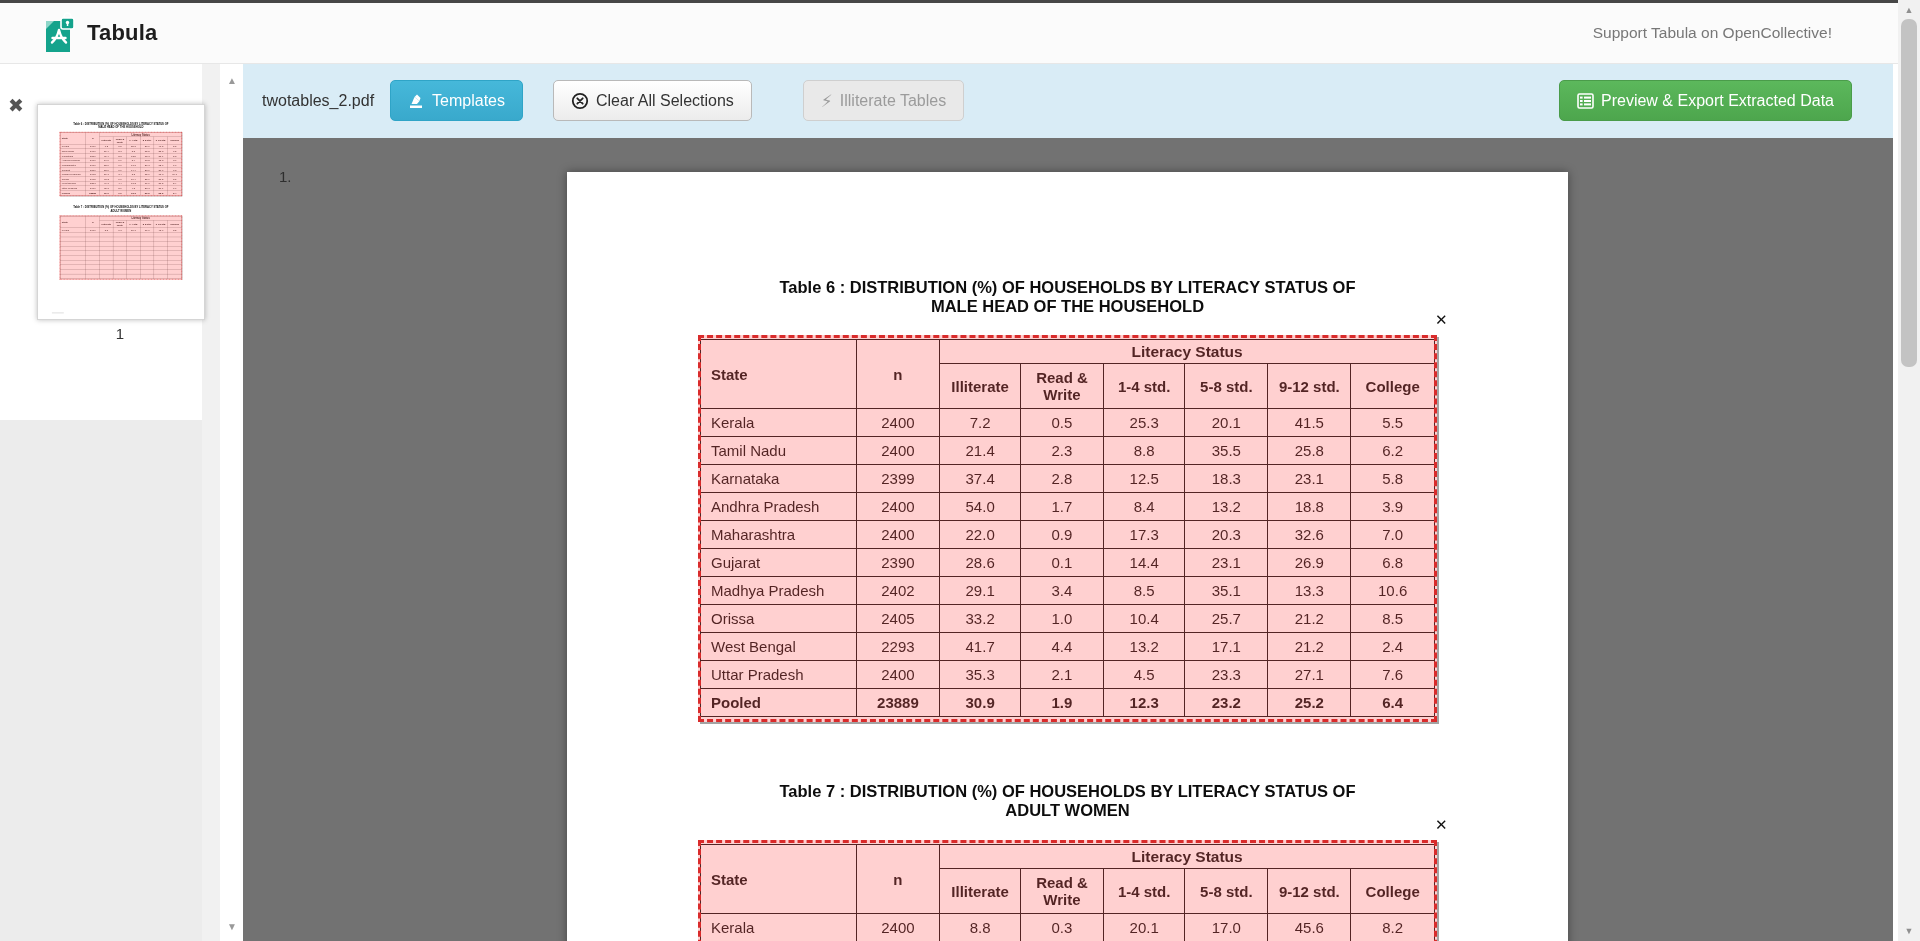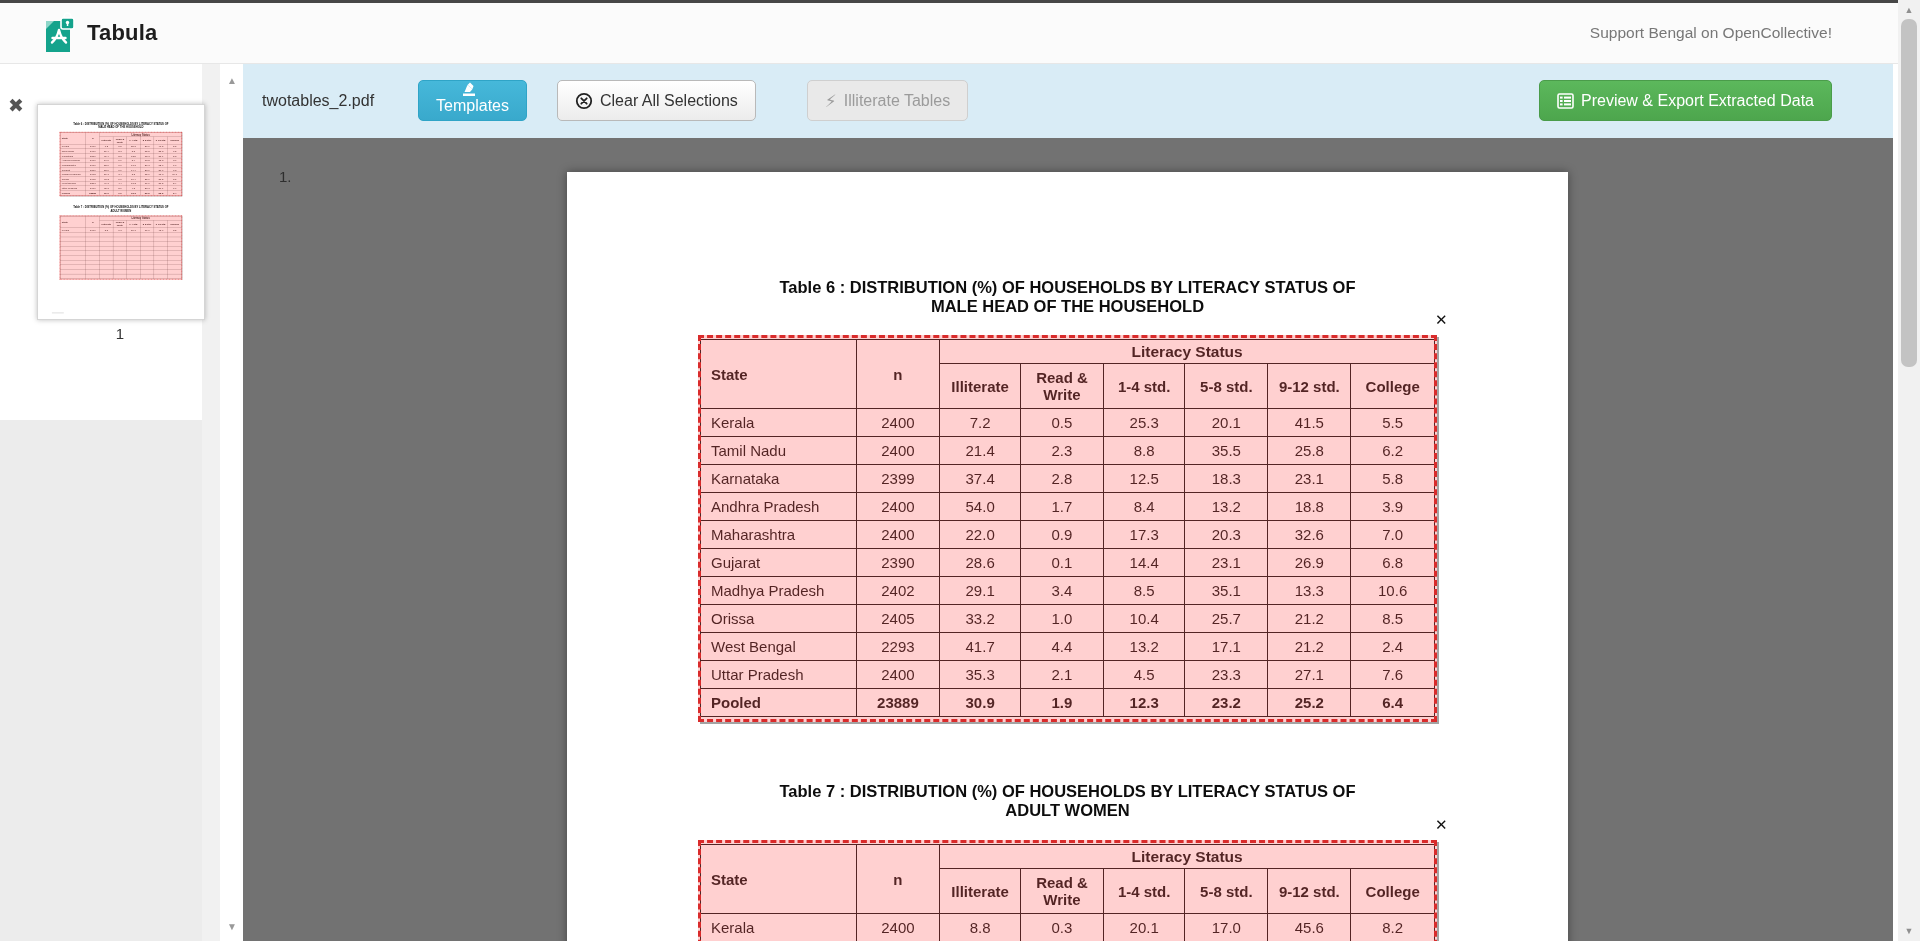--- a/index.html
+++ b/index.html
@@ -16,24 +16,24 @@
   .nav-link{color:#777;font-size:15.5px;margin-right:37px;cursor:pointer;white-space:nowrap;}
   .nav-right{margin-left:auto;margin-right:66px;color:#777;font-size:15.5px;cursor:pointer;}
 
   
   .toolbar{position:absolute;left:243px;top:63px;width:1650px;height:75px;background:#d9ecf6;
            display:flex;align-items:center;z-index:30;}
   .filename{margin-left:19px;font-size:16px;color:#333;}
   .btn{height:41px;display:inline-flex;align-items:center;border-radius:5px;font-size:16px;
        padding:0 17px;cursor:pointer;box-sizing:border-box;white-space:nowrap;}
   .btn .bicon{display:inline-flex;margin-right:7px;}
-  .btn-info{margin-left:44px;background:linear-gradient(#46b8da,#39a9cc);border:1px solid #2fa4c7;color:#fff;flex-direction:column;}
+  .btn-info{margin-left:16px;background:linear-gradient(#46b8da,#39a9cc);border:1px solid #2fa4c7;color:#fff;}
   .btn-default{margin-left:30px;background:linear-gradient(#fff,#ececec);border:1px solid #b9b9b9;color:#333;}
   .btn-disabled{margin-left:51px;background:#e9e9e9;border:1px solid #cfcfcf;color:#9b9b9b;cursor:default;}
-  .btn-success{margin-left:auto;margin-right:61px;background:linear-gradient(#5cb85c,#4da64d);
+  .btn-success{margin-left:auto;margin-right:41px;background:linear-gradient(#5cb85c,#4da64d);
                border:1px solid #4a9c4a;color:#fff;}
   .bolt{font-size:17px;margin-right:7px;color:#9b9b9b;font-family:"DejaVu Sans",sans-serif;}
 
   
   .sidebar{position:absolute;left:0;top:63px;width:243px;height:878px;background:#fff;z-index:20;}
   .sidebar-lower{position:absolute;left:0;top:357px;width:202px;height:521px;background:#ececec;}
   .side-track{position:absolute;left:202px;top:0;width:18px;height:878px;background:#f1f1f1;}
   .side-arrow{position:absolute;left:221px;width:22px;height:16px;color:#999;font-size:10px;
               text-align:center;line-height:16px;cursor:pointer;user-select:none;}
   .side-arrow.up{top:10px;}
@@ -103,21 +103,21 @@
           <path d="M6 9 L14 9 L6 17 Z" fill="#8ed6c9"></path>
           <path d="M19 18 c-1.5 6 -4 10 -7 12.5 M19 18 c1.5 6 4 10 7 12.5 M12.5 26 h13" stroke="#fff" stroke-width="2.4" fill="none" stroke-linecap="round"></path>
           <rect x="21" y="6" width="13" height="11" rx="2" fill="#14a38c" stroke="#fff" stroke-width="1.6"></rect>
           <path d="M24 6 v-1.5 a3.5 3.5 0 0 1 7 0 V6" stroke="#fff" stroke-width="1.6" fill="none"></path>
           <circle cx="27.5" cy="10.5" r="1.7" fill="#fff"></circle>
           <rect x="26.8" y="11" width="1.5" height="3" fill="#fff"></rect>
         </svg>
       </span>
       <span class="brand-text">Tabula</span>
     </div>
-    <span class="nav-right">Support Bengal on OpenCollective!</span>
+    <span class="nav-right">Support Tabula on OpenCollective!</span>
   </div>
 
   <div class="toolbar">
     <span class="filename">twotables_2.pdf</span>
 
     <span class="btn btn-info">
       <span class="bicon">
         <svg width="17" height="16" viewBox="0 0 17 16">
           <path d="M2 12.5 h12 v2.5 h-12 Z" fill="#fff"></path>
           <path d="M3.5 11 l3-7 5 4 -2.5 3 Z" fill="#fff"></path>

